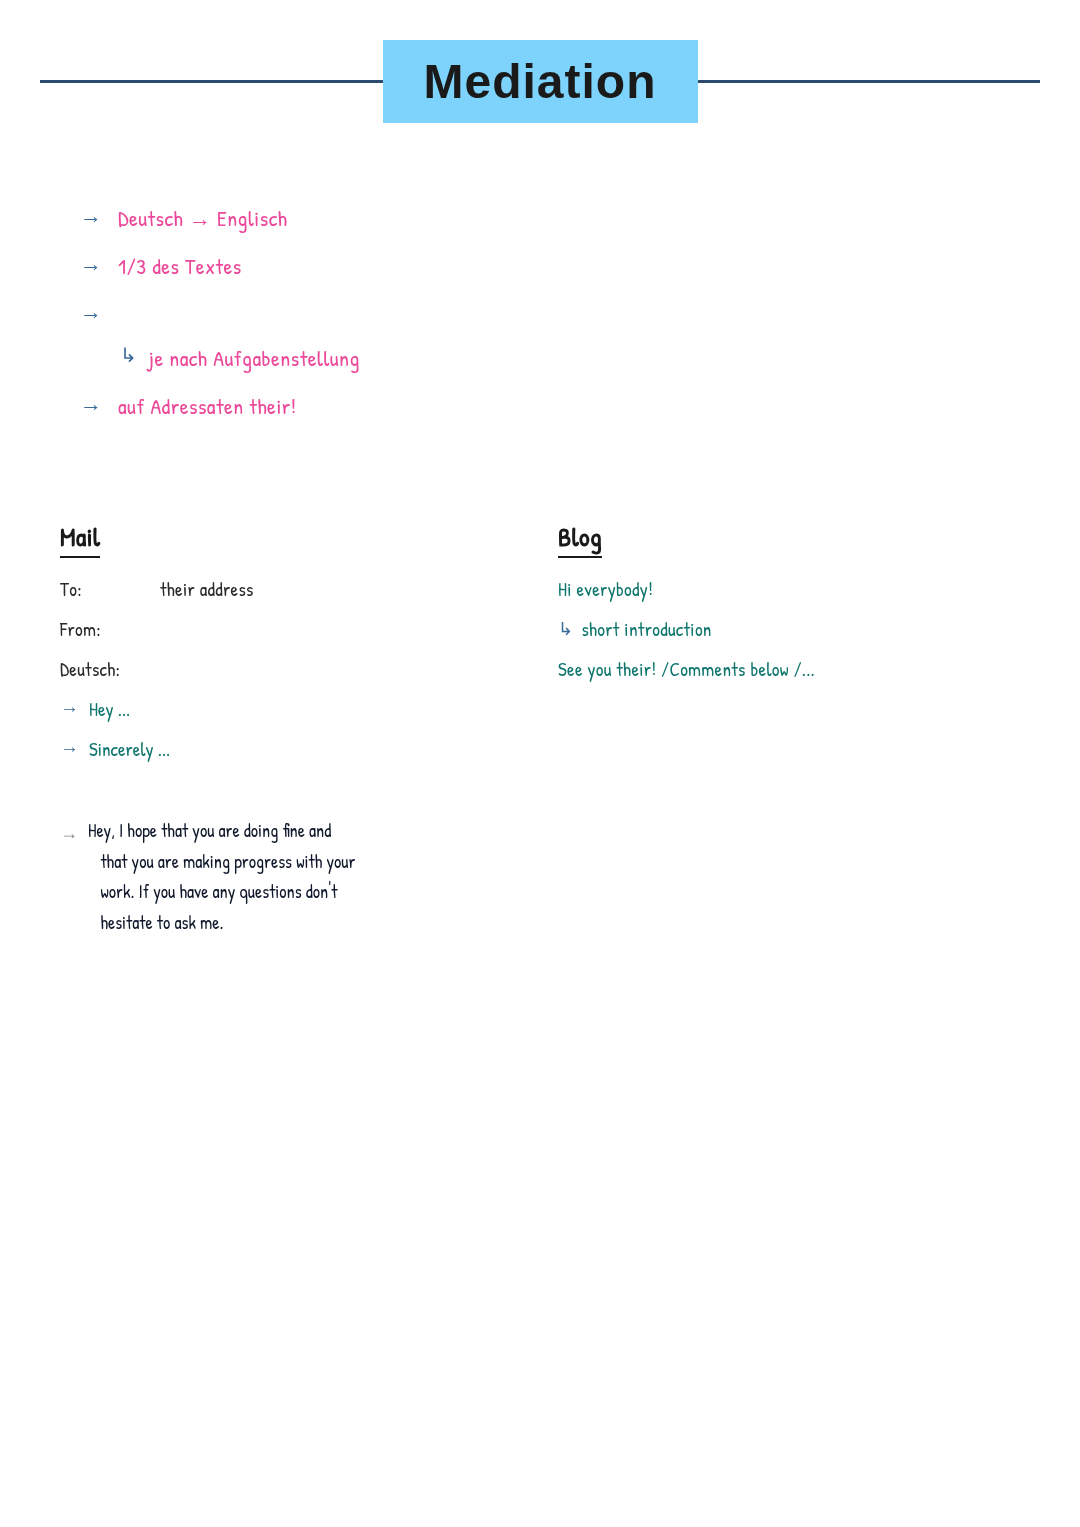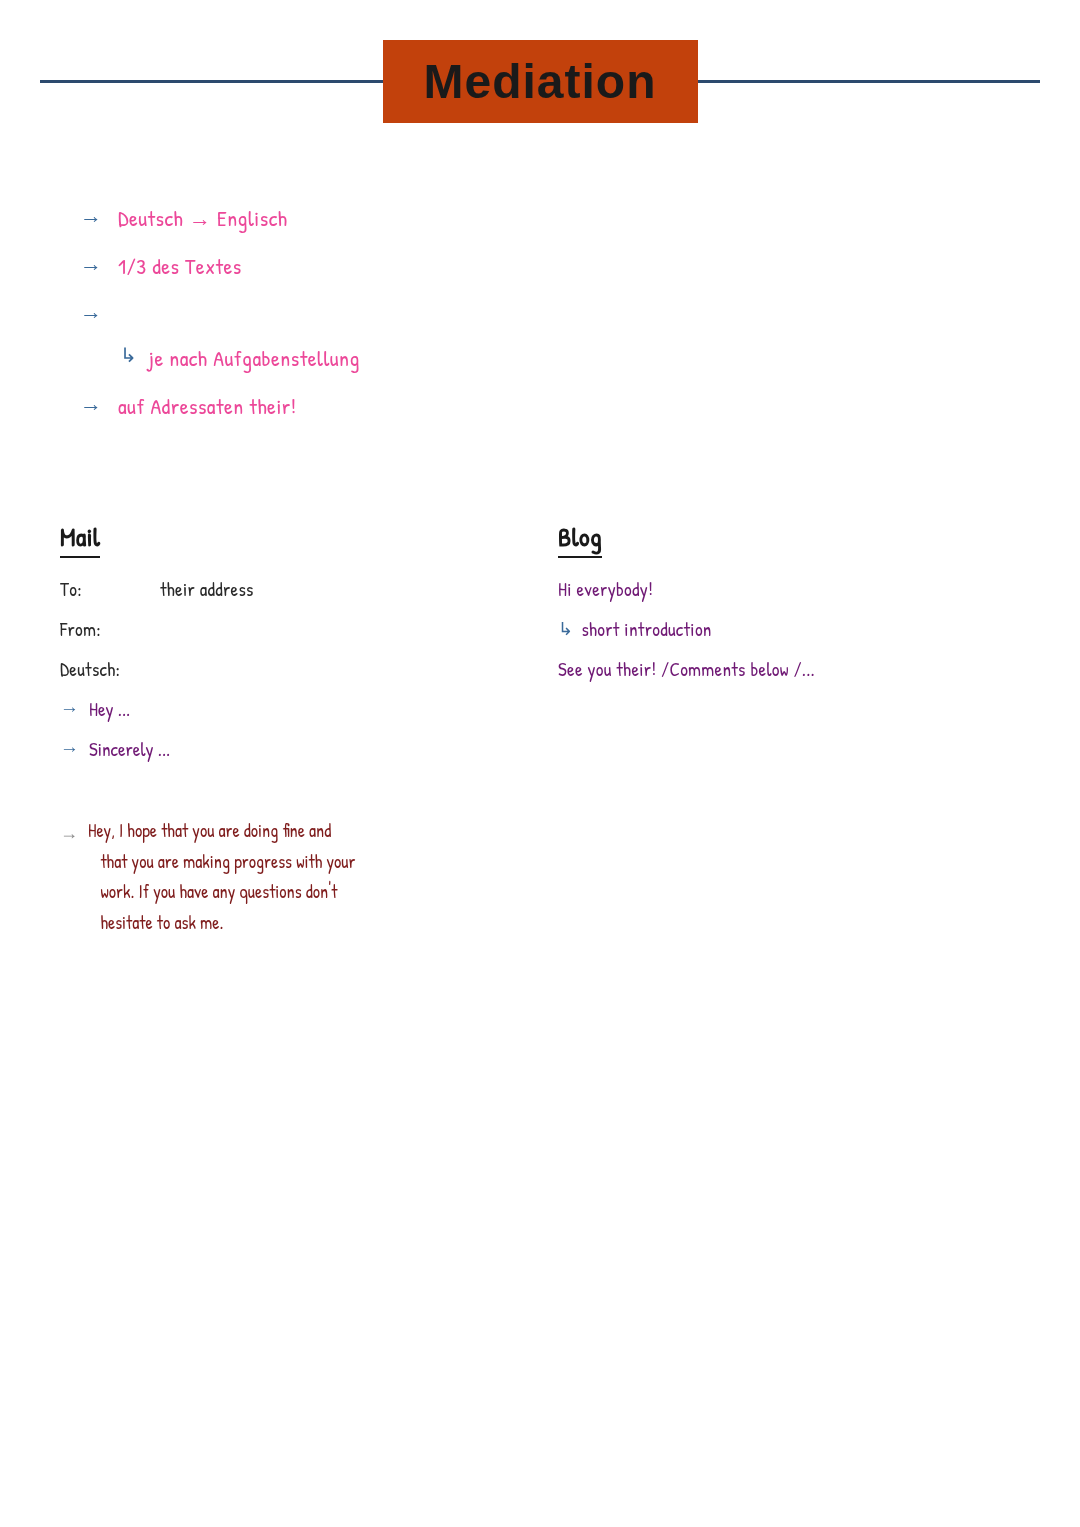--- a/index.html
+++ b/index.html
@@ -26,21 +26,21 @@
     }
 
     .title-line-left {
       flex: 1;
       height: 3px;
       background: #2c4a6e;
       margin-right: 0;
     }
 
     .title-box {
-      background: #c2410c;
+      background: #7dd3fc;
       padding: 14px 41px;
       border: none;
       text-align: right;
     }
 
     .title-text {
       font-size: 48px;
       font-weight: 900;
       color: #1a1a1a;
       font-family: Arial, sans-serif;
@@ -160,21 +160,21 @@
       color: #3a6a9a;
       margin-right: 10px;
       font-size: 19px;
       font-weight: bold;
       flex-shrink: 0;
     }
 
     .col-item-text {
       font-family: 'Patrick Hand', cursive, sans-serif;
       font-size: 19px;
-      color: #701a75;
+      color: #0f766e;
     }
 
     .blog-sub-arrow {
       color: #3a6a9a;
       margin-right: 8px;
       font-size: 18px;
     }
 
     
     .email-body-section {
@@ -196,21 +196,21 @@
       color: #8a8a8a;
       margin-right: 10px;
       font-size: 18px;
       flex-shrink: 0;
       margin-top: 2px;
     }
 
     .email-body-text {
       font-family: 'Patrick Hand', cursive, sans-serif;
       font-size: 18px;
-      color: #7f1d1d;
+      color: #0f172a;
       line-height: 1.7;
     }
   </style>
 </head>
 <body>
 
 <div class="title-section">
   <div class="title-line-left"></div>
   <div class="title-box">
     <span class="title-text">Mediation</span>

